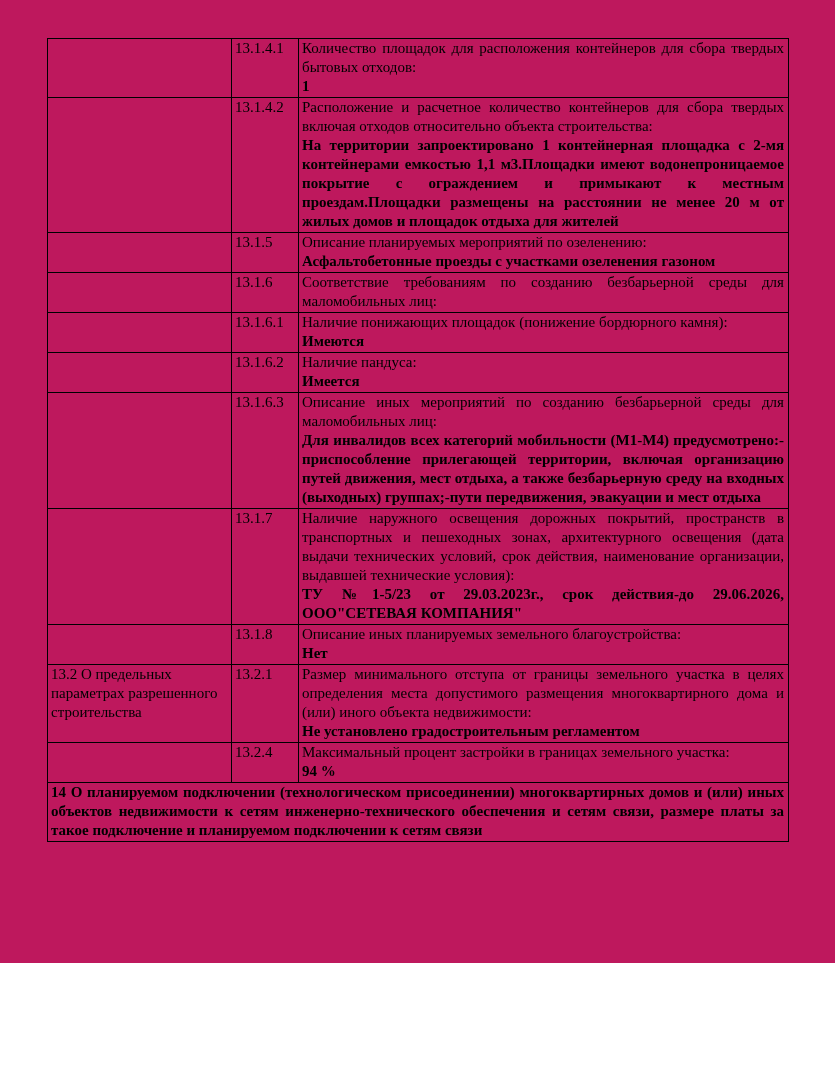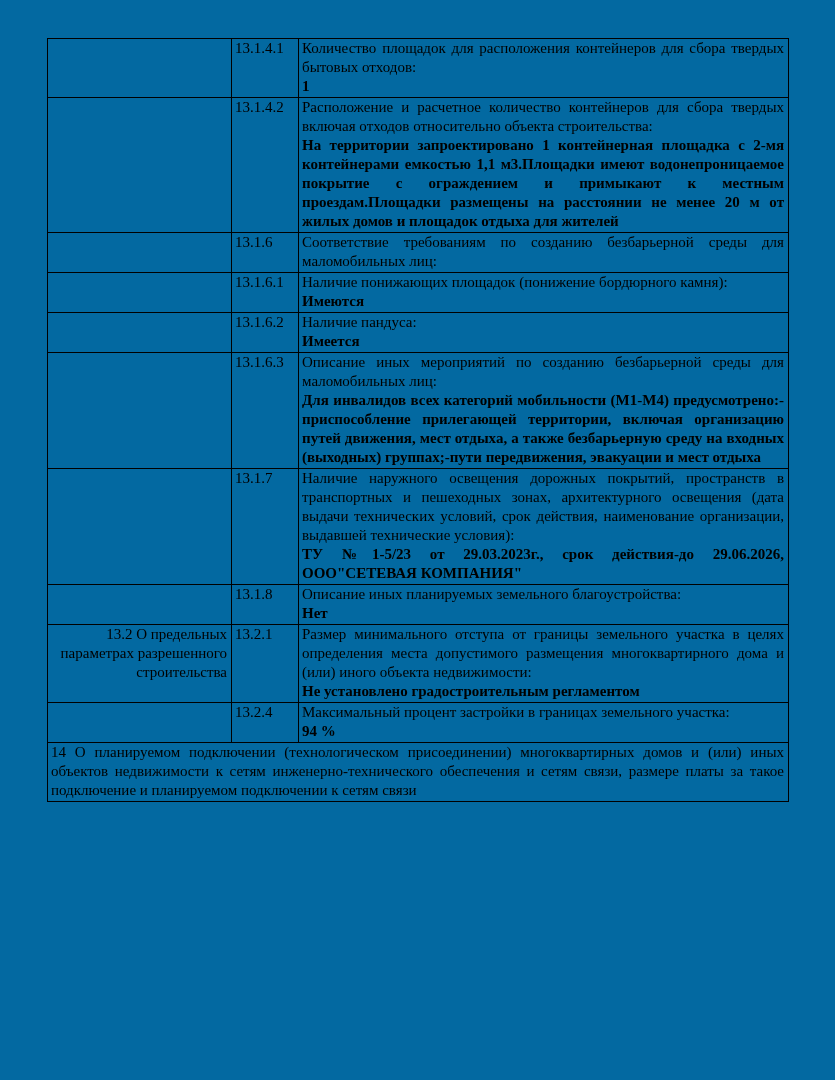--- a/index.html
+++ b/index.html
@@ -6,58 +6,58 @@
   html, body {
     margin: 0;
     padding: 0;
     background: #ffffff;
     font-family: "Liberation Serif", serif;
     color: #000000;
   }
   .page {
     position: relative;
     width: 835px;
-    height: 1080px;
-    background: #0369a1;
+    height: 963px;
+    background: #be185d;
     overflow: hidden;
   }
   table.decl {
     position: absolute;
     left: 47px;
     top: 38px;
     width: 741px;
     border-collapse: collapse;
     table-layout: fixed;
   }
   table.decl td {
     border: 1px solid #000000;
     font-size: 15px;
     line-height: 19px;
     padding: 0 4px 1px 3px;
     vertical-align: top;
     word-wrap: break-word;
   }
   td.section-cell {
-    text-align: right;
+    text-align: left;
     vertical-align: top;
   }
   td.num-cell {
     vertical-align: middle;
     text-align: left;
     padding-left: 4px;
   }
   td.content-cell {
     text-align: justify;
   }
   .question { font-weight: normal; }
   .answer { font-weight: bold; }
   .answer:empty { display: none; }
   td.footer-cell {
     text-align: justify;
-    font-weight: normal;
+    font-weight: bold;
   }
 </style>
 </head>
 <body>
 
 <div class="page">
   <table class="decl">
     <colgroup>
       <col style="width:184px">
       <col style="width:67px">
@@ -86,20 +86,32 @@
     <td class="content-cell">
       <div class="question">Расположение и расчетное количество контейнеров для сбора твердых включая отходов относительно объекта строительства:</div>
       <div class="answer">На территории запроектировано 1 контейнерная площадка с 2-мя контейнерами емкостью 1,1 м3.Площадки имеют водонепроницаемое покрытие с ограждением и примыкают к местным проездам.Площадки размещены на расстоянии не менее 20 м от жилых домов и площадок отдыха для жителей</div>
     </td>
   </tr>
         <tr>
     <td class="section-cell">
       <div class="section-text"></div>
     </td>
     <td class="num-cell">
+      <div class="num-text">13.1.5</div>
+    </td>
+    <td class="content-cell">
+      <div class="question">Описание планируемых мероприятий по озеленению:</div>
+      <div class="answer">Асфальтобетонные проезды с участками озеленения газоном</div>
+    </td>
+  </tr>
+        <tr>
+    <td class="section-cell">
+      <div class="section-text"></div>
+    </td>
+    <td class="num-cell">
       <div class="num-text">13.1.6</div>
     </td>
     <td class="content-cell">
       <div class="question">Соответствие требованиям по созданию безбарьерной среды для маломобильных лиц:</div>
 
     </td>
   </tr>
         <tr>
     <td class="section-cell">
       <div class="section-text"></div>

